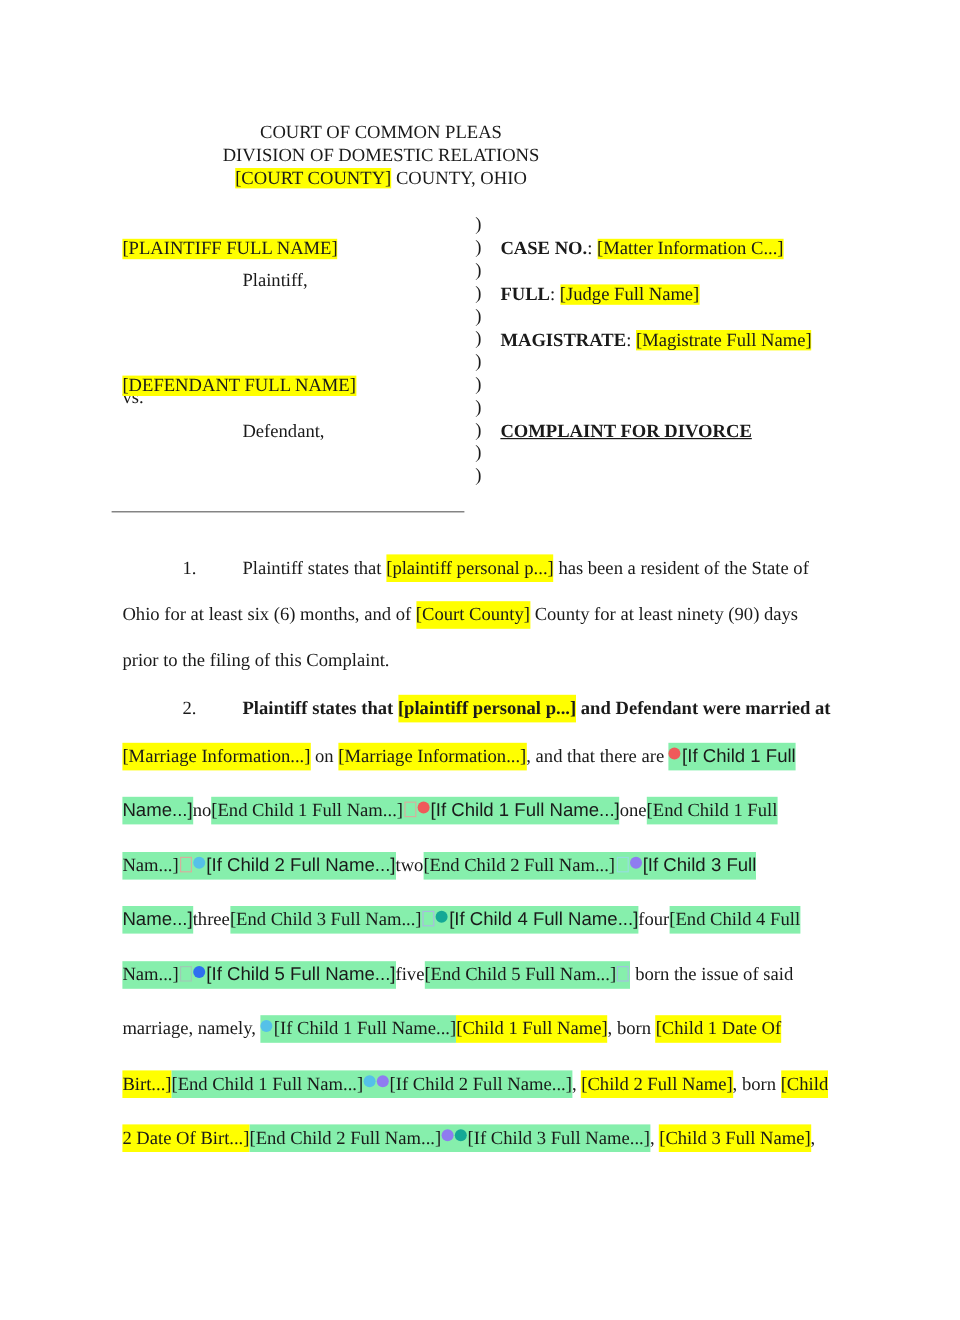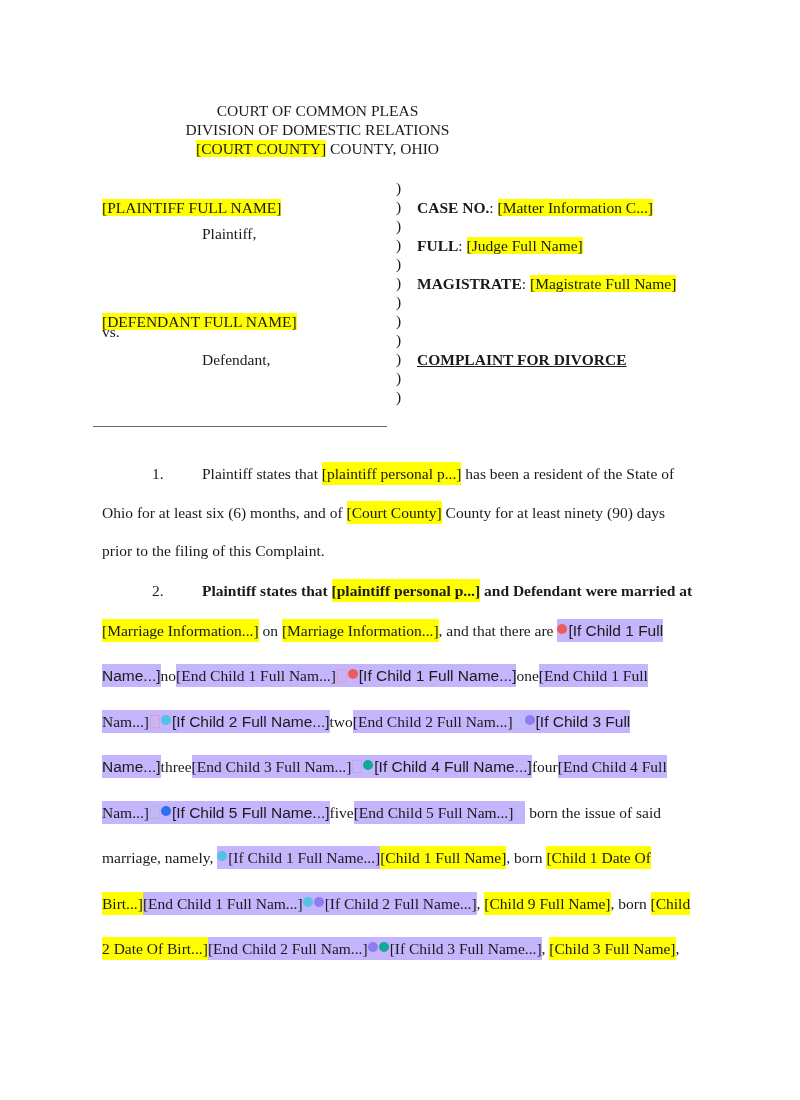--- a/index.html
+++ b/index.html
@@ -2,21 +2,21 @@
 <html><head>
 <meta charset="utf-8">
 <style>
   html, body { margin: 0; padding: 0; background: #ffffff; }
   body { width: 800px; height: 1100px; position: relative; overflow: hidden;
          font-family: "Liberation Serif", "DejaVu Serif", serif; color: #1a1a1a; }
   .abs { position: absolute; white-space: nowrap; }
   .hdr { left: 0; width: 635px; text-align: center; font-size: 15.5px; line-height: 19px; }
   .cap { font-size: 15.5px; line-height: 19px; }
   .hl { background: #ffff00; }
-  .gy { background: #c4b5fd; }
+  .gy { background: #86efac; }
   .sans { font-family: "Liberation Sans", "DejaVu Sans", sans-serif; font-size: 15.5px; }
   .b { font-weight: bold; }
   .u { text-decoration: underline; }
   .paren-col { left: 396px; top: 178px; font-size: 15.5px; line-height: 19px; white-space: pre; }
   .rule { left: 93px; top: 426px; width: 294px; height: 0; border-top: 1px solid #666; }
   .line { left: 102px; font-size: 15.5px; height: 24px; line-height: 24px; }
   .line > span { padding: 3px 0; }
   .dot { display: inline-block; width: 10px; height: 10px; border-radius: 50%; vertical-align: 2px; margin-right: 1px; }
   .box { display: inline-block; width: 8px; height: 11px; border: 1px solid; vertical-align: -1px; margin: 0 1px; opacity: .75; }
 </style>
@@ -96,18 +96,18 @@
 
 <div class="abs line" style="top:801px;">
   <span class="gy"><span>Nam...]</span><span class="box" style="border-color:#a6bfb8"></span><span class="dot" style="background:#2f6ff0"></span><span class="sans">[If Child 5 Full Name...]</span></span><span>five</span><span class="gy"><span>[End Child 5 Full Nam...]</span><span class="box" style="border-color:#a9b4ee"></span></span><span> born the issue of said</span>
 </div>
 
 <div class="abs line" style="top:846px;">
   <span>marriage, namely, </span><span class="gy"><span class="dot" style="background:#55c1e8"></span><span>[If Child 1 Full Name...]</span></span><span class="hl">[Child 1 Full Name]</span><span>, born </span><span class="hl">[Child 1 Date Of</span>
 </div>
 
 <div class="abs line" style="top:892px;">
-  <span class="hl">Birt...]</span><span class="gy"><span>[End Child 1 Full Nam...]</span><span class="dot" style="background:#55c1e8"></span><span class="dot" style="background:#8f7cf0"></span><span>[If Child 2 Full Name...]</span></span><span>, </span><span class="hl">[Child 9 Full Name]</span><span>, born </span><span class="hl">[Child</span>
+  <span class="hl">Birt...]</span><span class="gy"><span>[End Child 1 Full Nam...]</span><span class="dot" style="background:#55c1e8"></span><span class="dot" style="background:#8f7cf0"></span><span>[If Child 2 Full Name...]</span></span><span>, </span><span class="hl">[Child 2 Full Name]</span><span>, born </span><span class="hl">[Child</span>
 </div>
 
 <div class="abs line" style="top:937px;">
   <span class="hl">2 Date Of Birt...]</span><span class="gy"><span>[End Child 2 Full Nam...]</span><span class="dot" style="background:#8f7cf0"></span><span class="dot" style="background:#14a896"></span><span>[If Child 3 Full Name...]</span></span><span>, </span><span class="hl">[Child 3 Full Name]</span><span>,</span>
 </div>
 
 </body></html>

